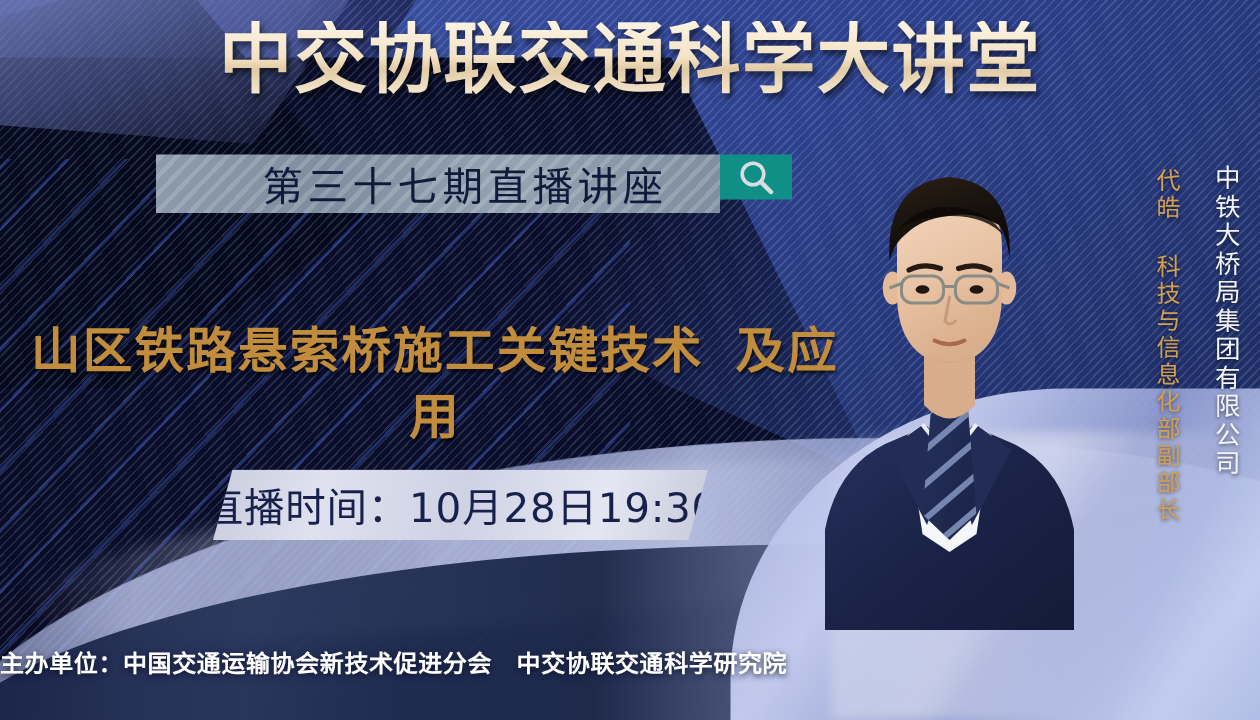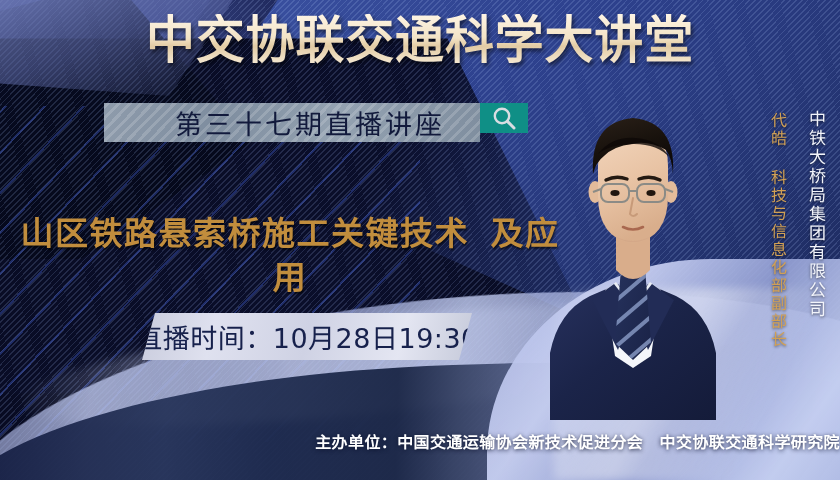--- a/index.html
+++ b/index.html
@@ -325,21 +325,21 @@
     letter-spacing: 2px;
     text-shadow: 0 1px 3px rgba(0,0,0,0.6);
   }
 
   
   .footer {
     position: absolute;
     left: 0;
     bottom: 27px;
     width: 100%;
-    text-align: right;
+    text-align: left;
     font-size: 16px;
     font-weight: bold;
     color: #ffffff;
     letter-spacing: 0.4px;
     font-family: "DejaVu Sans", "Liberation Sans", sans-serif;
     text-shadow: 0 1px 4px rgba(10,16,44,0.85);
   }
 </style>
 </head>
 <body>

